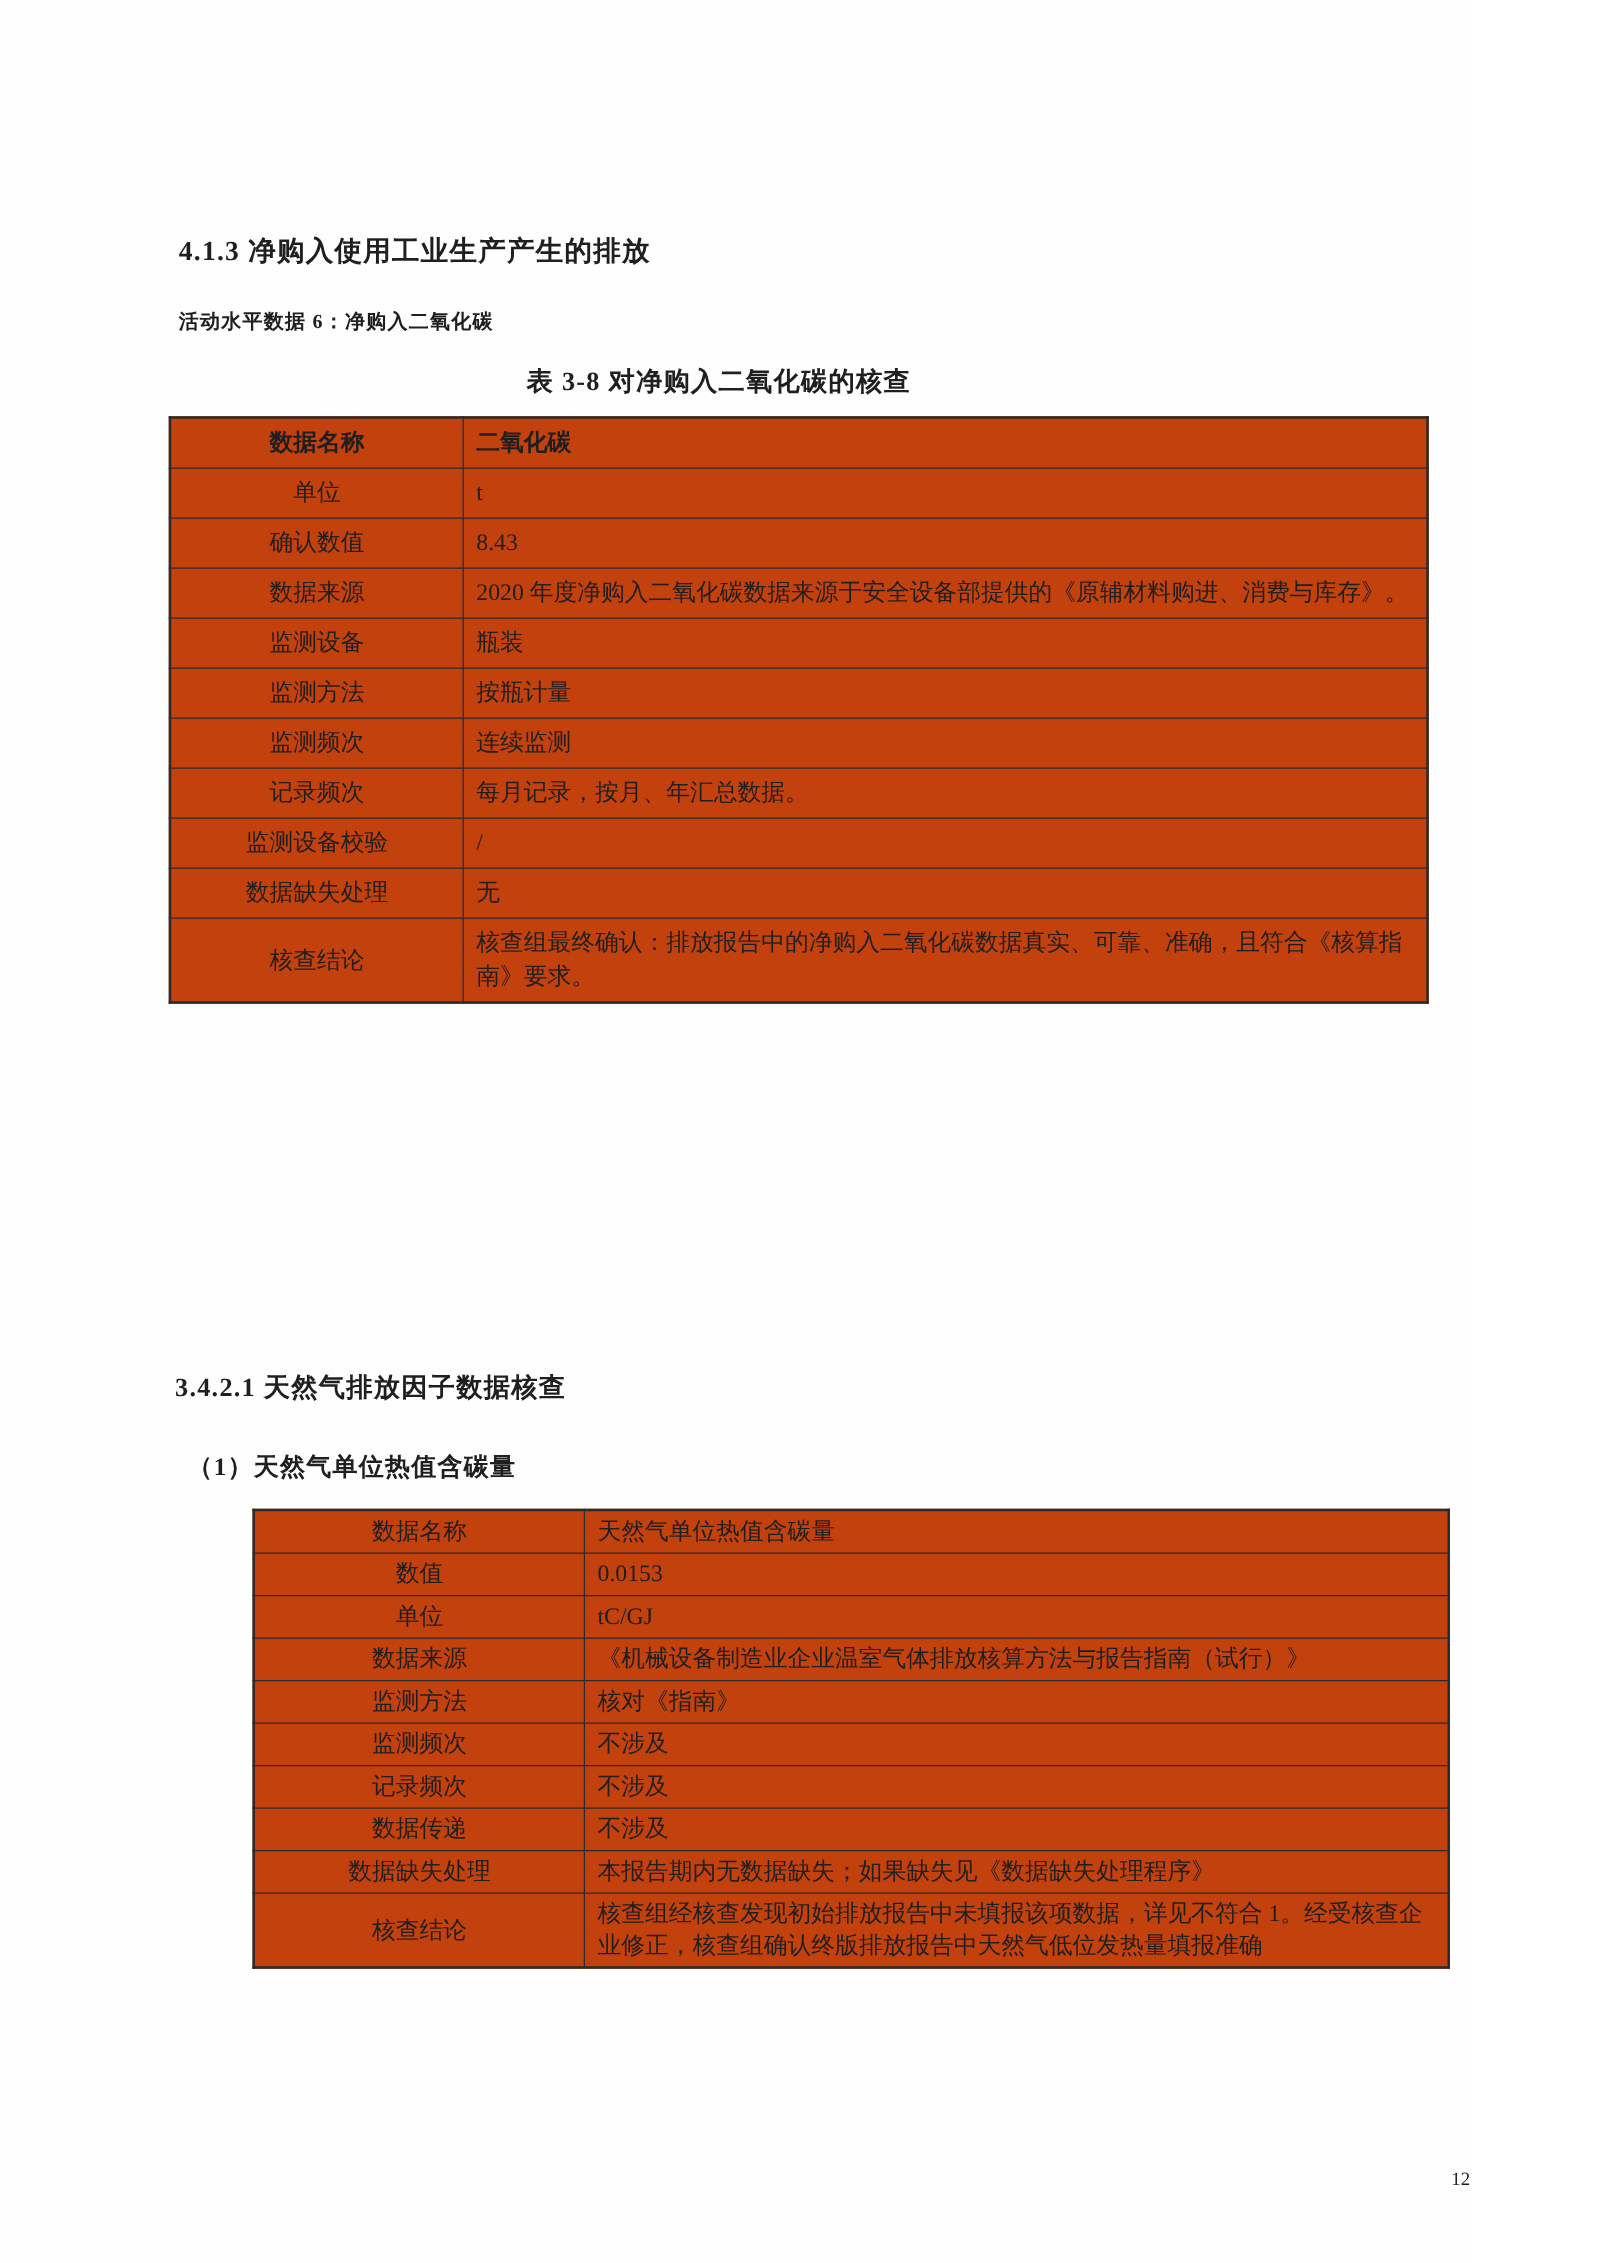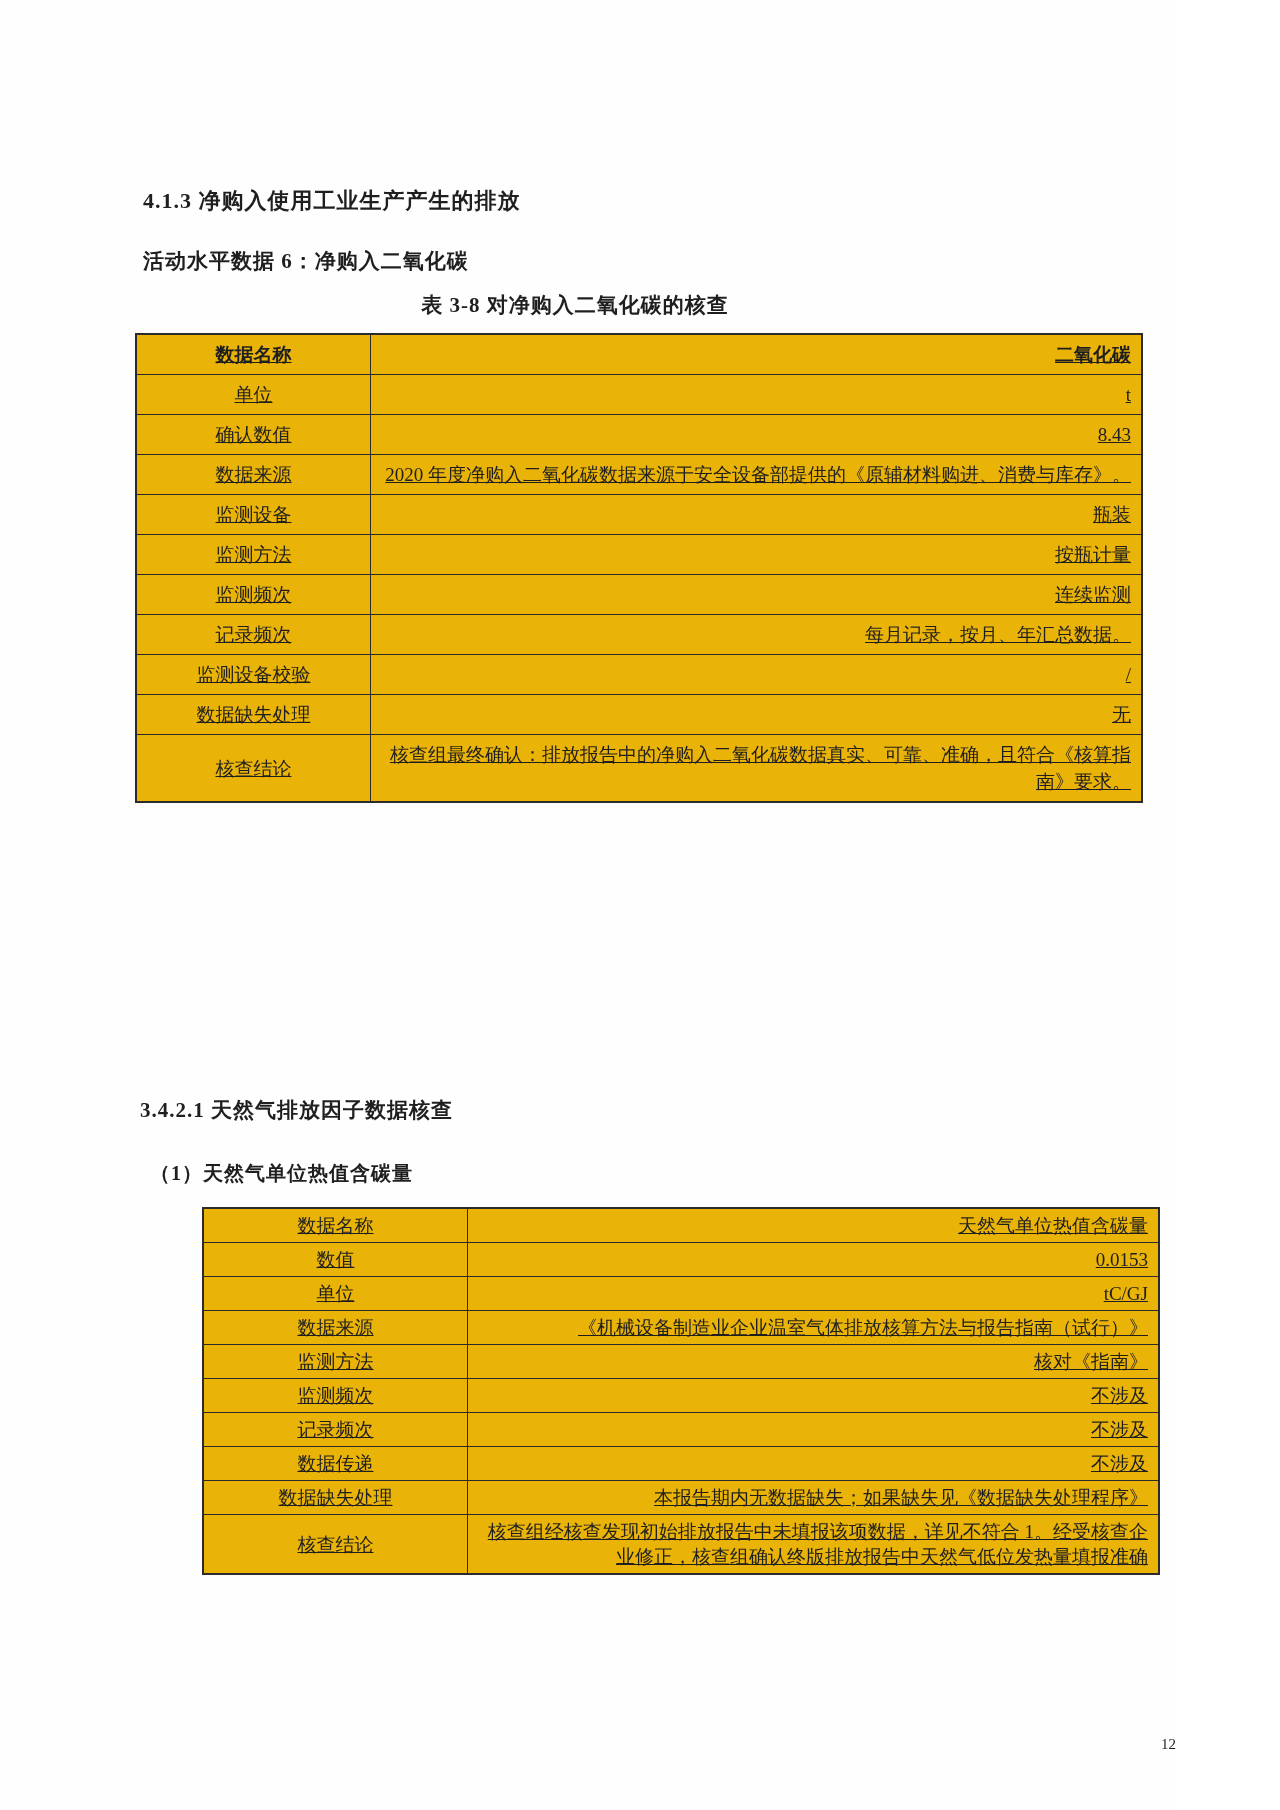--- a/index.html
+++ b/index.html
@@ -4,36 +4,36 @@
 <style>
   html,body{margin:0;padding:0;}
   body{
     width:1280px;height:1810px;
     background:#ffffff;
     font-family:"Liberation Serif","DejaVu Serif",serif;
     color:#1f1f1f;
   }
   .page{position:relative;width:1176px;height:1810px;background:#fefefe;overflow:hidden;}
   .h1{position:absolute;left:143px;top:186px;font-size:22px;font-weight:bold;letter-spacing:1px;}
-  .h2{position:absolute;left:143px;top:247px;font-size:21px;font-weight:bold;letter-spacing:1px;}
+  .h2{position:absolute;left:143px;top:247px;font-size:16px;font-weight:bold;letter-spacing:1px;}
   .caption{position:absolute;left:135px;top:291px;width:880px;text-align:center;font-size:21px;font-weight:bold;letter-spacing:1px;}
   .sec1{position:absolute;left:140px;top:1018px;font-size:28px;font-weight:bold;letter-spacing:1px;}
   .sec2{position:absolute;left:140px;top:1096px;font-size:21px;font-weight:bold;letter-spacing:1px;}
   .sec3{position:absolute;left:150px;top:1160px;font-size:20px;font-weight:bold;letter-spacing:1px;}
-  table{border-collapse:collapse;background:#eab308;text-decoration:underline;}
+  table{border-collapse:collapse;background:#c2410c;}
   .t1{position:absolute;left:135px;top:333px;width:1008px;}
   .t2{position:absolute;left:202px;top:1207px;width:958px;}
   .t1 td,.t2 td{border:1.6px solid #2b2b2b;vertical-align:middle;}
   .t1{border:2px solid #2b2b2b;} .t2{border:2px solid #2b2b2b;}
   .t1 td{padding:6px 10px;font-size:19px;line-height:27px;}
   .t2 td{padding:4px 10px;font-size:19px;line-height:25px;}
   .t1 td.lab{width:225px;text-align:center;padding-left:4px;padding-right:4px;}
   .t2 td.lab{width:255px;text-align:center;padding-left:4px;padding-right:4px;}
   .t1 tr.hdr td{font-weight:bold;}
-  td.val{text-align:right;}
+  td.val{text-align:left;}
   .pagenum{position:absolute;left:0;top:1736px;width:100%;text-align:right;font-size:15px;}
 </style>
 </head>
 <body>
 
 <div class="page">
 
   <div class="h1">4.1.3 净购入使用工业生产产生的排放</div>
   <div class="h2">活动水平数据 6：净购入二氧化碳</div>
   <div class="caption">表 3-8  对净购入二氧化碳的核查</div>

